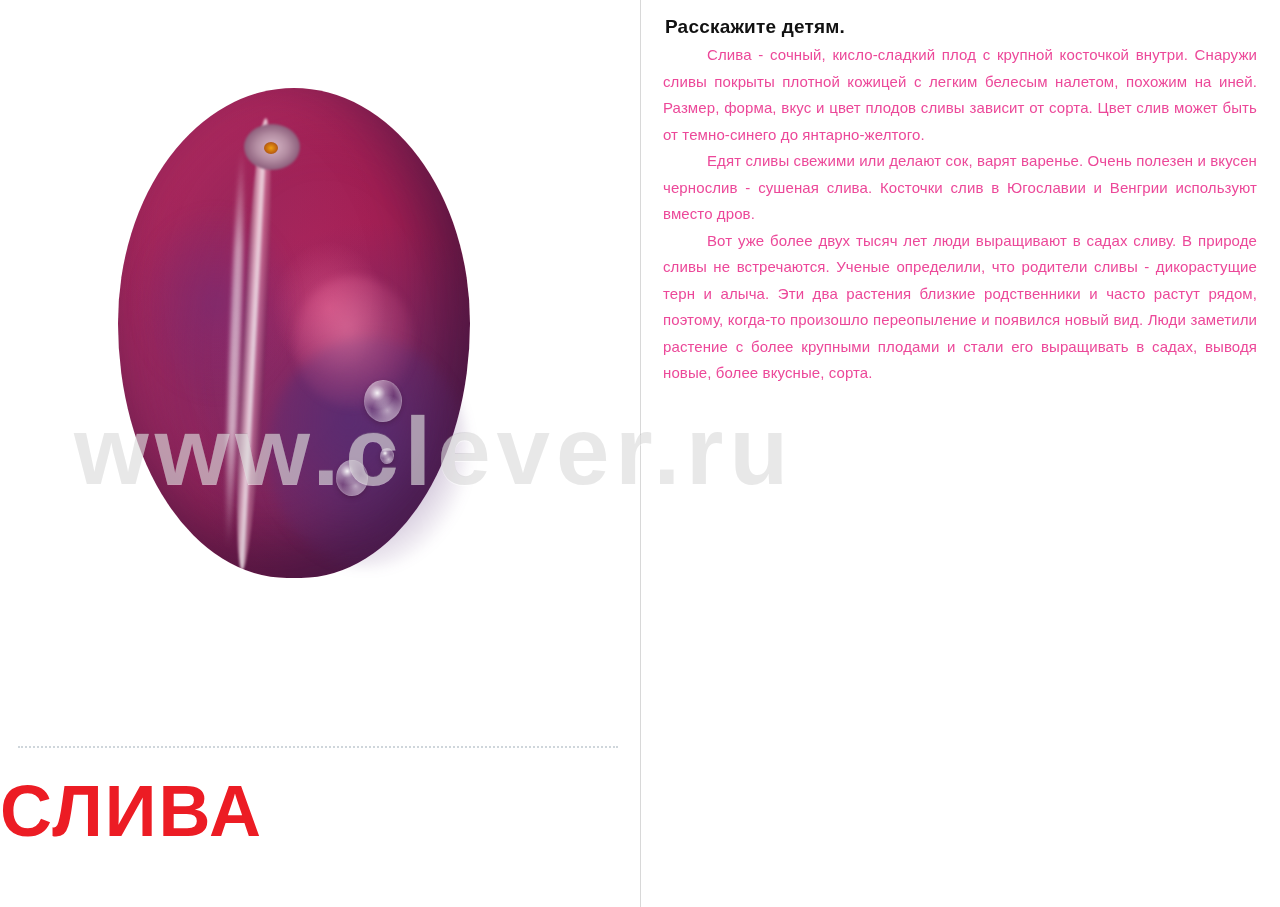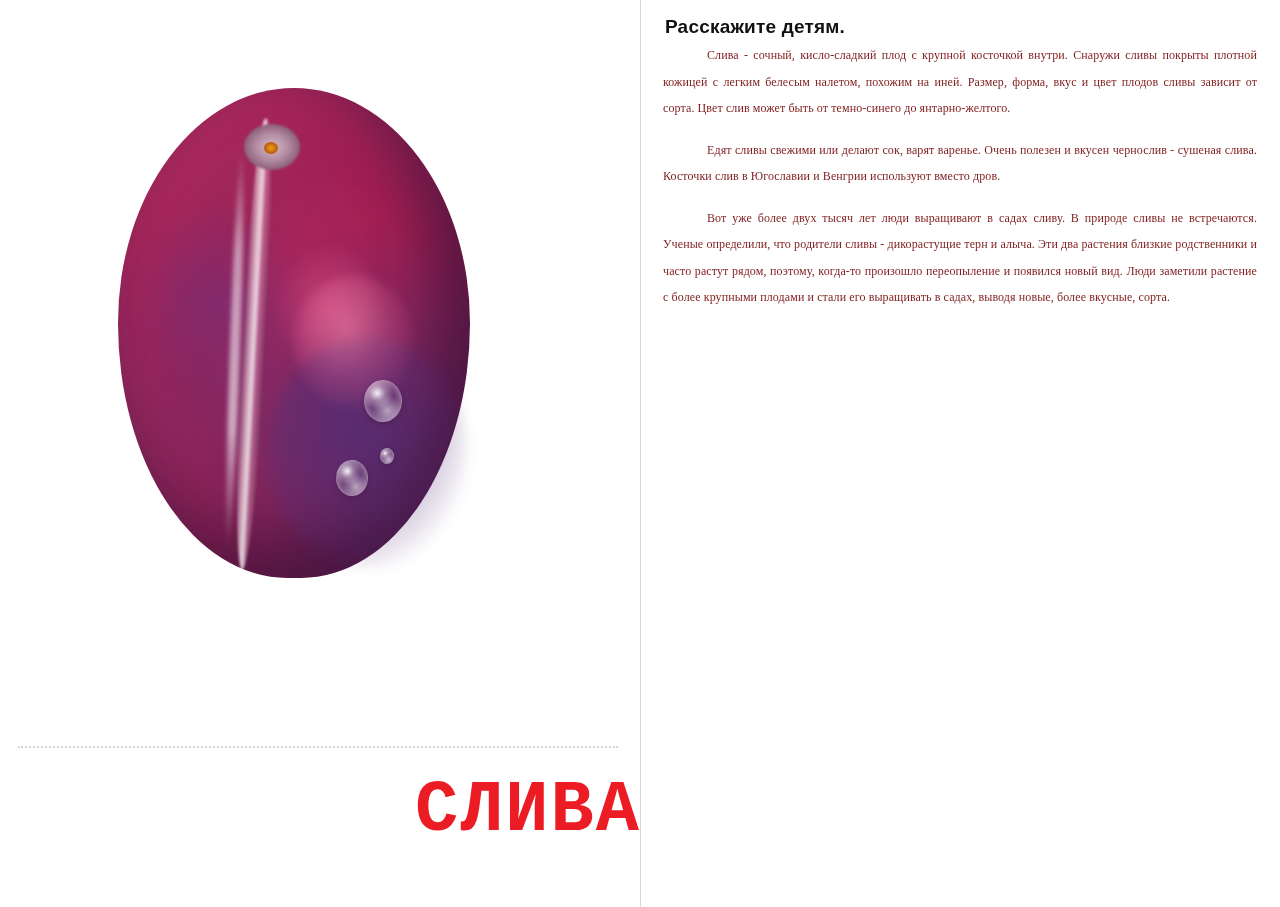--- a/index.html
+++ b/index.html
@@ -152,23 +152,23 @@
     top: 746px;
     width: 600px;
     height: 0;
     border-top: 2px dotted #cfd6db;
   }
   .word-title {
     position: absolute;
     left: 0;
     top: 775px;
     width: 641px;
-    text-align: right;
+    text-align: left;
     color: #ec1c24;
-    font-family: Liberation Mono, monospace;
+    font-family: Liberation Sans, sans-serif;
     font-weight: 700;
     font-size: 72px;
     letter-spacing: 2px;
     line-height: 1;
   }
 
   
   .card-right {
     position: relative;
     width: 639px;
@@ -185,32 +185,32 @@
   }
   .heading {
     font-family: "Liberation Sans", sans-serif;
     font-weight: 700;
     font-size: 19px;
     color: #111111;
     margin: 4px 0 4px 2px;
     letter-spacing: 0.2px;
   }
   .para {
-    font-family: Liberation Serif, serif;
-    font-size: 12px;
+    font-family: Liberation Sans, sans-serif;
+    font-size: 15px;
     line-height: 26.5px;
-    color: #7f1d1d;
+    color: #ec4899;
     text-align: justify;
     text-indent: 44px;
     margin: 0;
     letter-spacing: 0.1px;
     -webkit-hyphens: none;
     hyphens: none;
   }
-  .para + .para { margin-top: 15px; }
+  .para + .para { margin-top: 0; }
 
   
   .watermark {
     position: absolute;
     left: 74px;
     top: 396px;
     width: 1140px;
     font-family: "Liberation Sans", sans-serif;
     font-weight: 700;
     font-size: 96px;
@@ -251,13 +251,14 @@
 
   <div class="card-right">
     <div class="text-block">
       <div class="heading">Расскажите детям.</div>
       <p class="para">Слива - сочный, кисло-сладкий плод с крупной косточкой внутри. Снаружи сливы покрыты плотной кожицей с легким белесым налетом, похожим на иней. Размер, форма, вкус и цвет плодов сливы зависит от сорта. Цвет слив может быть от темно-синего до янтарно-желтого.</p>
       <p class="para">Едят сливы свежими или делают сок, варят варенье. Очень полезен и вкусен чернослив - сушеная слива. Косточки слив в Югославии и Венгрии используют вместо дров.</p>
       <p class="para">Вот уже более двух тысяч лет  люди выращивают  в садах сливу. В природе сливы не встречаются. Ученые определили, что родители сливы - дикорастущие терн и алыча. Эти два растения близкие родственники и часто растут рядом, поэтому, когда-то произошло переопыление и появился новый вид. Люди заметили растение с более крупными плодами и стали его выращивать в садах, выводя новые, более вкусные, сорта.</p>
     </div>
   </div>
 
+  <div class="watermark">www.clever.ru</div>
 </div>
 
 </body></html>

